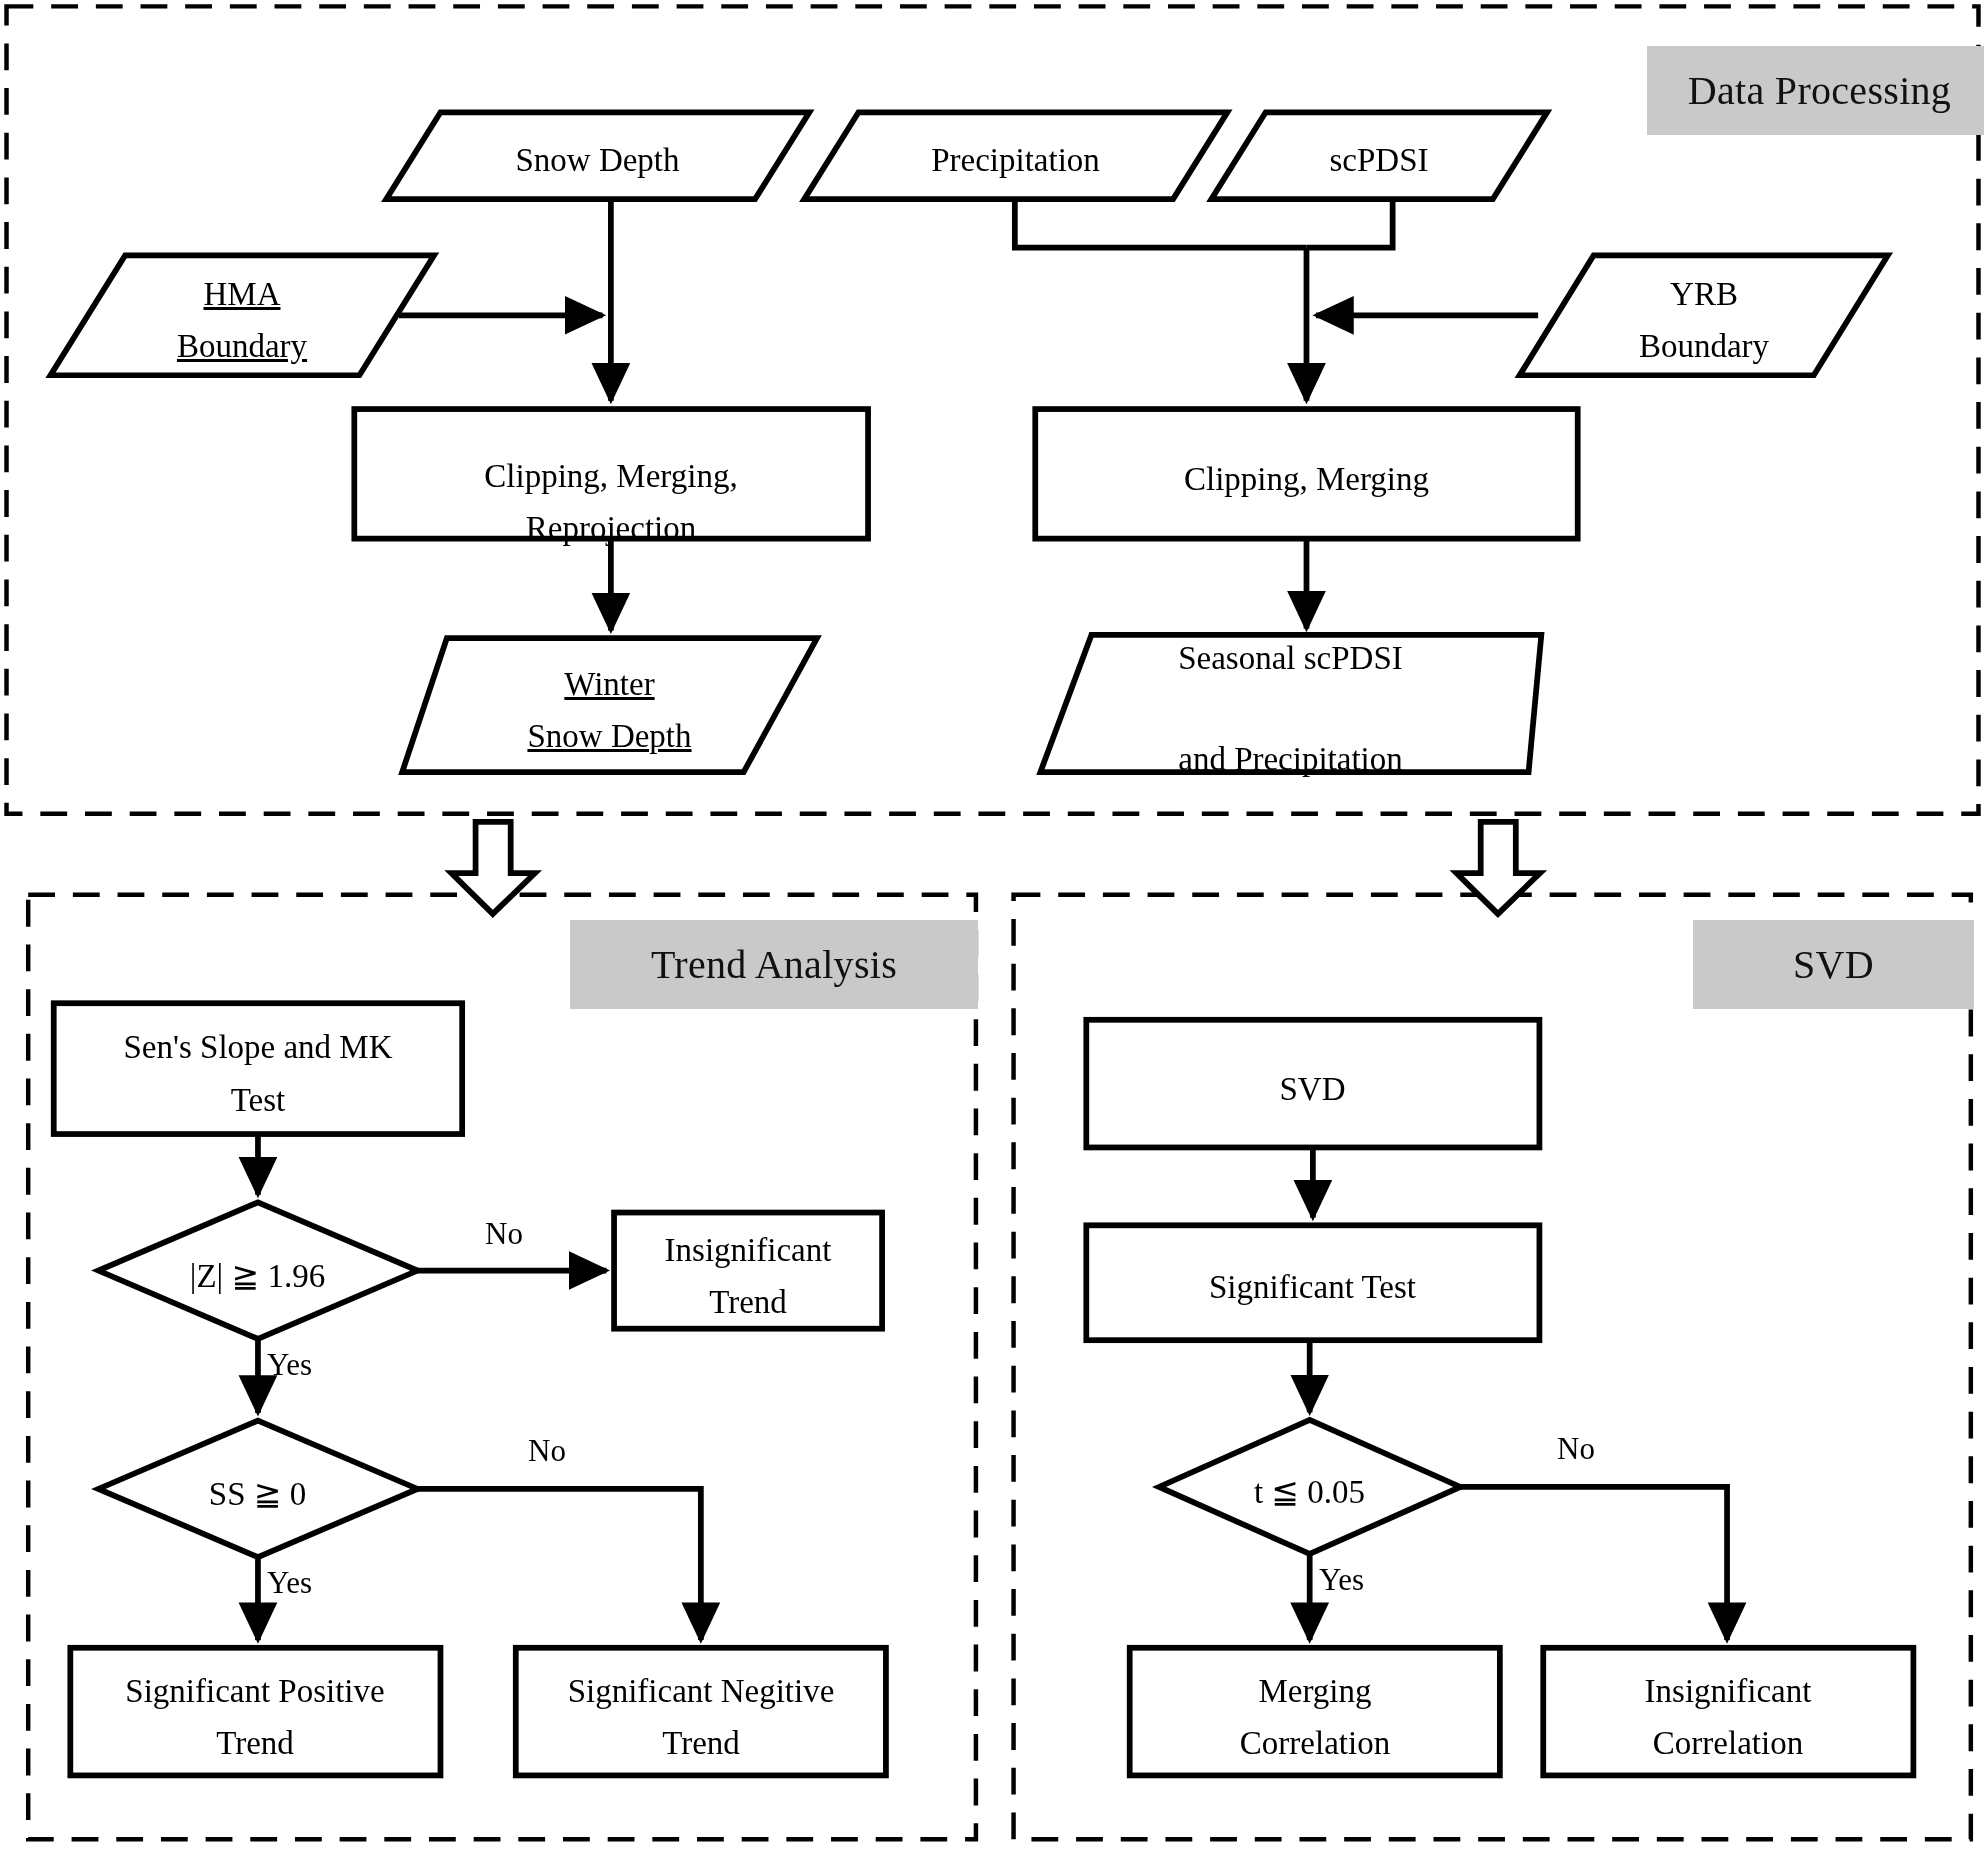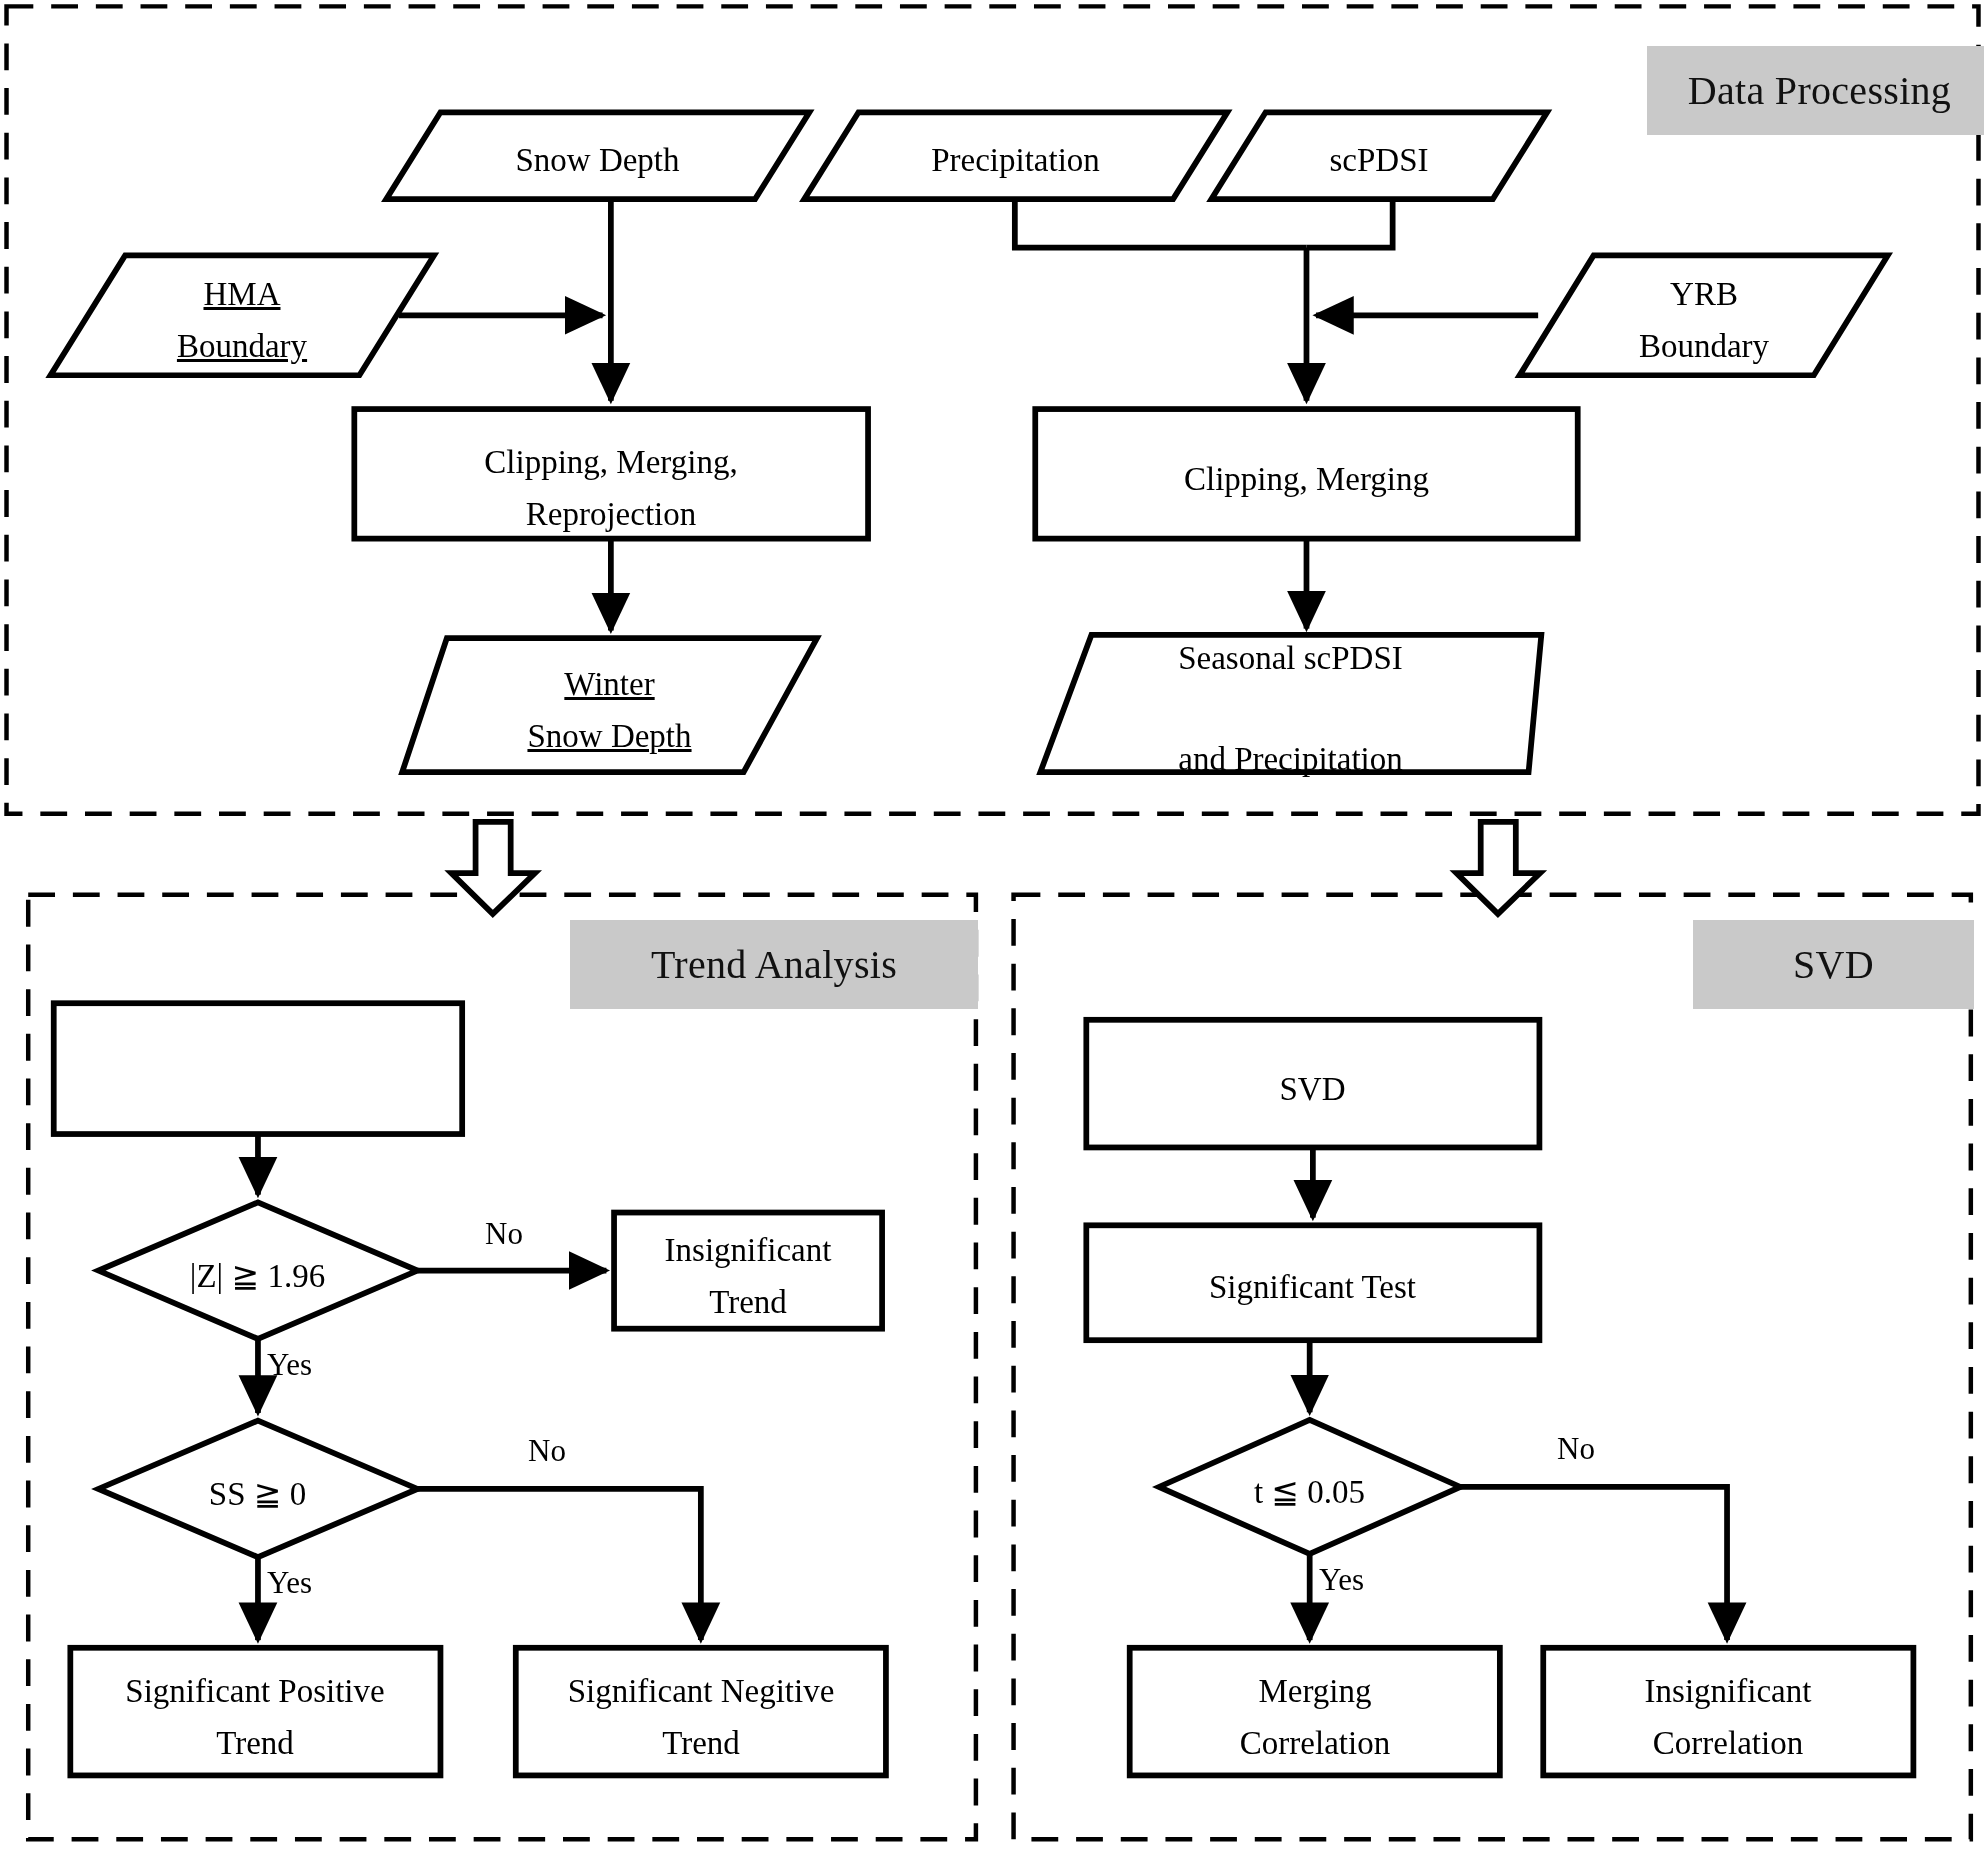--- a/index.html
+++ b/index.html
@@ -157,39 +157,43 @@
   <div class="node-text" style="left:50px; top:255px; width:384px; height:120px;text-decoration:underline;">
     <span class="ln">HMA</span>
     <span class="ln">Boundary</span>
   </div>
 
   <div class="node-text" style="left:1520px; top:255px; width:368px; height:120px;">
     <span class="ln">YRB</span>
     <span class="ln">Boundary</span>
   </div>
 
-  <div class="node-text" style="left:354px; top:418px; width:514px; height:130px;align-items:center;">
+  <div class="node-text" style="left:354px; top:432px; width:514px; height:130px;align-items:center;">
     <span class="ln">Clipping, Merging,</span>
     <span class="ln">Reprojection</span>
   </div>
 
   <div class="node-text" style="left:1035px; top:409px; width:543px; height:130px;">
     <span class="ln">Clipping, Merging</span>
   </div>
 
   <div class="node-text" style="left:402px; top:638px; width:415px; height:134px;text-decoration:underline;">
     <span class="ln">Winter</span>
     <span class="ln">Snow Depth</span>
   </div>
 
   <div class="node-text" style="left:1040px; top:635px; width:501px; height:137px;gap:48px;">
     <span class="ln">Seasonal scPDSI</span>
     <span class="ln">and Precipitation</span>
   </div>
 
+  <div class="node-text" style="left:54px; top:1003px; width:408px; height:131px;">
+    <span class="ln">Sen's Slope and MK</span>
+    <span class="ln">Test</span>
+  </div>
 
   <div class="node-text" style="left:98px; top:1229px; width:319px; height:84px;">
     <span class="ln">|Z| ≧ 1.96</span>
   </div>
 
   <div class="node-text" style="left:614px; top:1213px; width:268px; height:116px;">
     <span class="ln">Insignificant</span>
     <span class="ln">Trend</span>
   </div>
 

